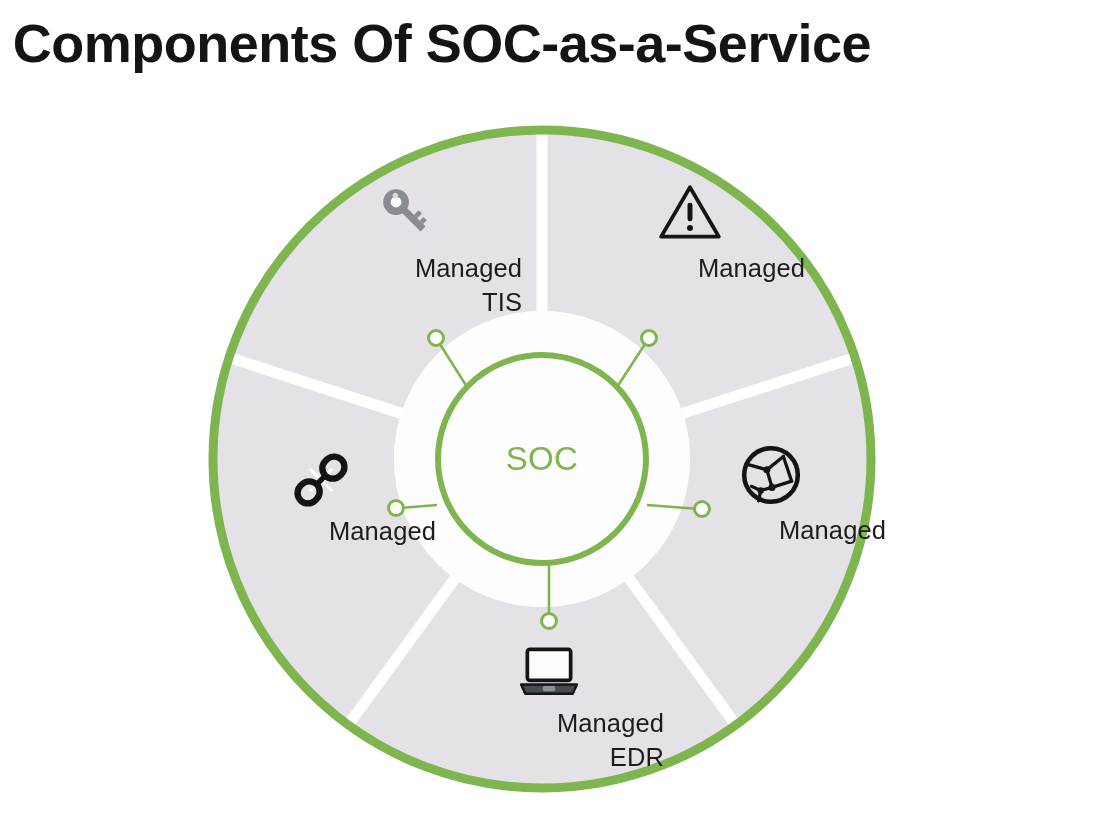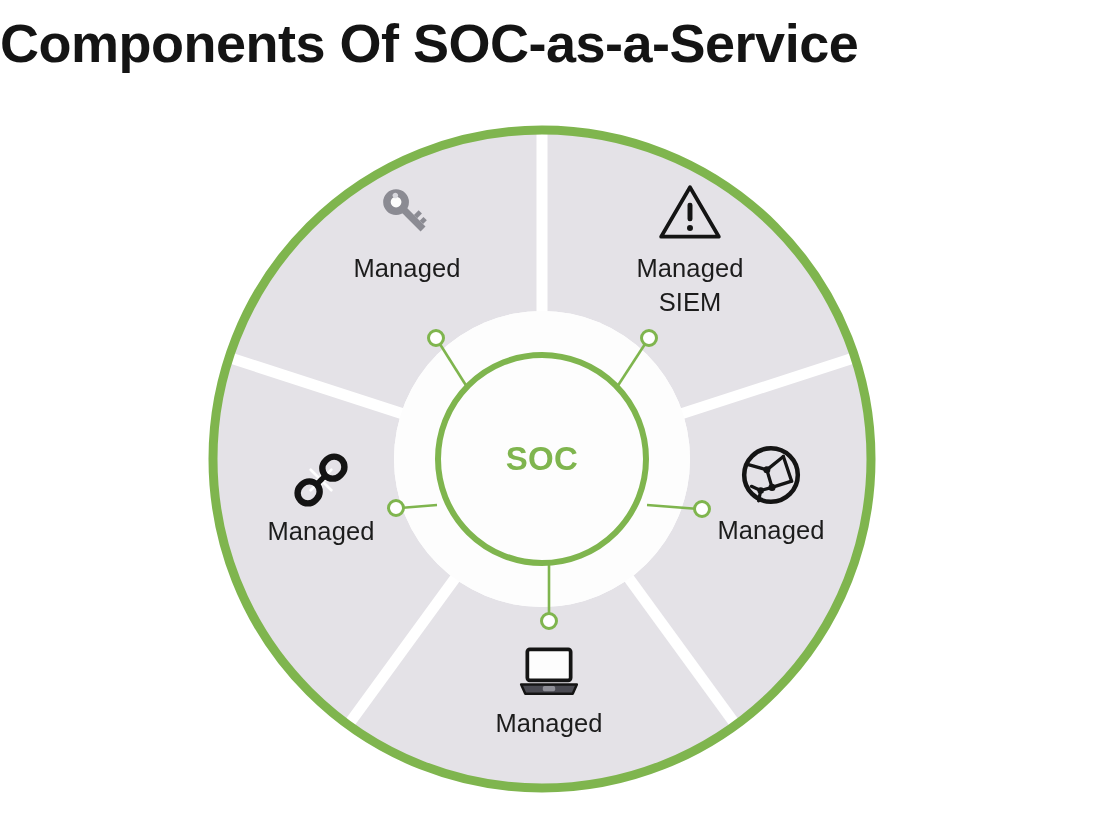--- a/index.html
+++ b/index.html
@@ -17,21 +17,21 @@
     font-family: "Liberation Sans", "DejaVu Sans", sans-serif;
     background: #ffffff;
   }
 
   
   #page-title {
     position: absolute;
     left: 0;
     top: 14px;
     width: 871px;
-    text-align: left;
+    text-align: right;
     font-family: "Liberation Sans", "DejaVu Sans", sans-serif;
     font-size: 54px;
     font-weight: 700;
     letter-spacing: -0.5px;
     color: #141414;
     white-space: nowrap;
     line-height: 1.1;
   }
 
   
@@ -55,39 +55,39 @@
   #center-label {
     position: absolute;
     left: 542px;
     top: 459px;
     transform: translate(-50%, -50%);
     width: 190px;
     text-align: center;
     color: #7fb54e;
     font-size: 33px;
     line-height: 1.38;
-    font-weight: 700;
+    font-weight: 400;
     letter-spacing: 0.3px;
     pointer-events: none;
   }
   #center-label .cl-line { display: block; white-space: nowrap; }
 
   
   .seg-label {
     position: absolute;
     text-align: center;
     color: #1c1c1c;
     font-size: 25.5px;
     line-height: 1.32;
     font-weight: 400;
     letter-spacing: 0.1px;
     width: 230px;
     transform: translateX(-50%);
   }
-  .seg-label .sl-line { display: block; white-space: nowrap; }
+  .seg-label .sl-line { display: block; white-space: nowrap; text-align: right; }
 
   .seg-icon {
     display: block;
     margin: 0 auto 4px auto;
     width: 66px;
     height: 66px;
   }
   .seg-icon svg { display: block; width: 100%; height: 100%; }
 
   
@@ -177,32 +177,32 @@
           <circle cx="32" cy="17" r="12.5" fill="#8b8b93"></circle>
           <circle cx="32" cy="17" r="5.2" fill="#fdfdfd"></circle>
           <circle cx="36" cy="12" r="2.6" fill="#d8d8de"></circle>
           <rect x="28.6" y="28" width="6.8" height="26" fill="#8b8b93"></rect>
           <rect x="35.4" y="38" width="6.5" height="4.6" fill="#8b8b93"></rect>
           <rect x="35.4" y="46" width="5.2" height="4.6" fill="#8b8b93"></rect>
         </g>
       </svg>
     </span>
     <span class="sl-line">Managed</span>
+    <span class="sl-line">TIS</span>
   </div>
 
   <div class="seg-label" id="seg-siem">
     <span class="seg-icon">
       <svg viewBox="0 0 64 64">
         <path d="M32 7 L60 55 H4 Z" fill="none" stroke="#141414" stroke-width="3.6" stroke-linejoin="round"></path>
         <rect x="29.6" y="22" width="4.8" height="18" rx="2.2" fill="#141414"></rect>
         <circle cx="32" cy="46.5" r="2.9" fill="#141414"></circle>
       </svg>
     </span>
     <span class="sl-line">Managed</span>
-    <span class="sl-line">SIEM</span>
   </div>
 
   <div class="seg-label" id="seg-ndr">
     <span class="seg-icon">
       <svg viewBox="0 0 64 64">
         <circle cx="32" cy="32" r="26" fill="none" stroke="#141414" stroke-width="4.4"></circle>
         <g stroke="#141414" stroke-width="3.2" fill="none" stroke-linecap="round">
           <path d="M10 22 L28 27 L44 14"></path>
           <path d="M28 27 L33 44"></path>
           <path d="M33 44 L52 38"></path>
@@ -223,20 +223,21 @@
 
   <div class="seg-label" id="seg-edr">
     <span class="seg-icon">
       <svg viewBox="0 0 64 64">
         <rect x="11" y="12" width="42" height="30" rx="2.4" fill="#fdfdfd" stroke="#141414" stroke-width="3.6"></rect>
         <path d="M5 46 H59 L55 55 H9 Z" fill="#4a4a52" stroke="#141414" stroke-width="2.4" stroke-linejoin="round"></path>
         <rect x="26" y="47.5" width="12" height="5" rx="1.6" fill="#8f8f97"></rect>
       </svg>
     </span>
     <span class="sl-line">Managed</span>
+    <span class="sl-line">EDR</span>
   </div>
 
   <div class="seg-label" id="seg-vas">
     <span class="seg-icon">
       <svg viewBox="0 0 64 64">
 
         <g stroke="#ffffff" stroke-width="2.6" stroke-linecap="round">
           <path d="M32 32 L22 22"></path>
             <path d="M32 32 L42 22"></path>
           <path d="M32 32 L22 42"></path>

